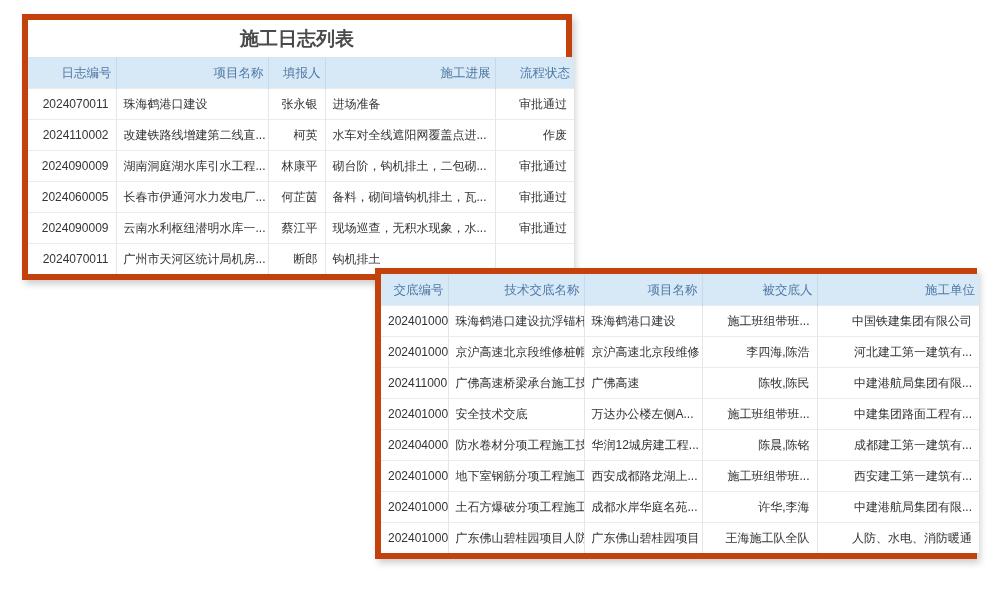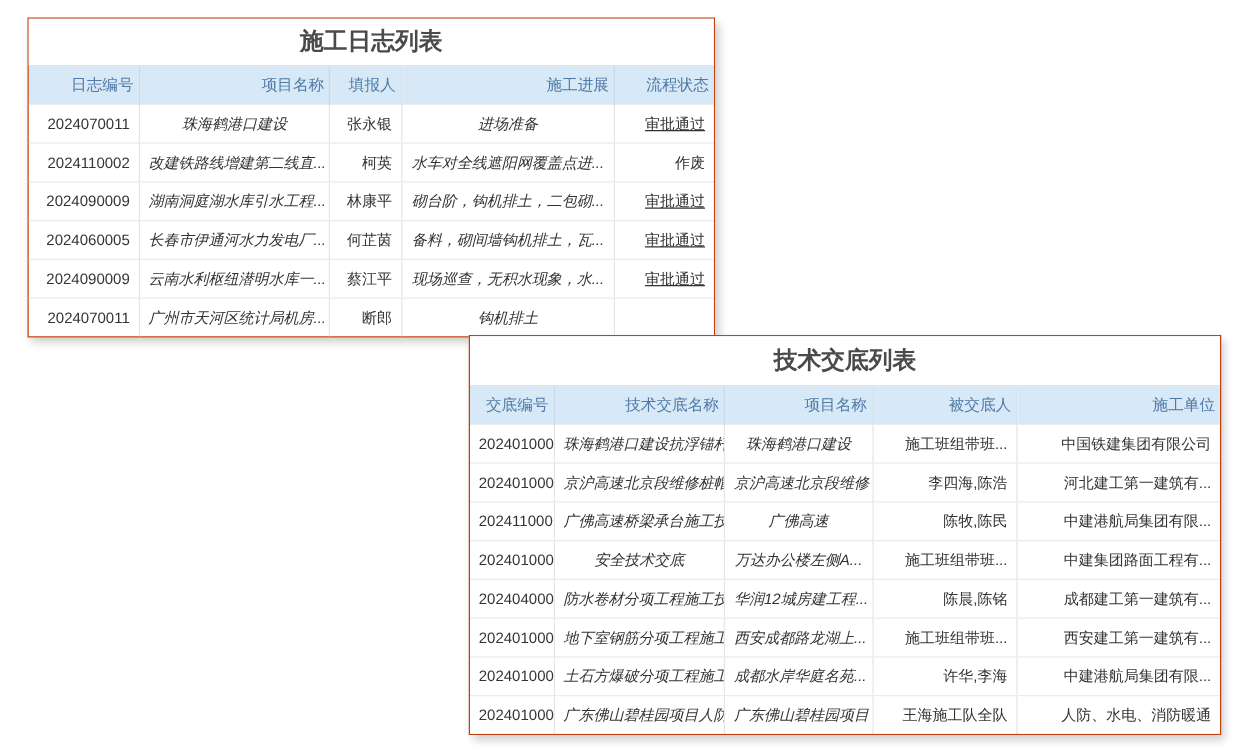--- a/index.html
+++ b/index.html
@@ -7,21 +7,21 @@
     width: 1000px; height: 600px;
     background: #ffffff;
     font-family: "Liberation Sans", "DejaVu Sans", sans-serif;
     overflow: hidden;
   }
   .stage { position: relative; width: 1000px; height: 600px; }
 
   .table-card {
     position: absolute;
     background: #ffffff;
-    border: 1px solid #c2410c;
+    border: 6px solid #c2410c;
     box-shadow: 3px 4px 7px rgba(0,0,0,0.20);
     box-sizing: border-box;
   }
   #log-card { left: 22px; top: 14px; width: 550px; }
   #disclosure-card { left: 375px; top: 268px; width: 602px; }
 
   .table-title {
     height: 37px; line-height: 37px;
     text-align: center;
     font-size: 19px; font-weight: bold;
@@ -53,26 +53,26 @@
     color: #333333;
     height: 30px;
     padding: 0 7px;
     border-top: 1px solid #ebebeb;
     border-left: 1px solid #e6e6e6;
     white-space: nowrap; overflow: hidden;
     background: #ffffff;
   }
   .data-table tbody td:first-child { border-left: none; }
 
-  .al-left   { text-align: center; font-style: italic; }
+  .al-left   { text-align: left; }
   .al-center { text-align: right; }
 
   .cell-link   { color: #4a90d2; cursor: pointer; }
   .cell-plain  { color: #333333; margin-left: 44px; }
-  .status-approved { color: #35a035; text-decoration: underline; cursor: pointer; }
+  .status-approved { color: #35a035; cursor: pointer; }
   .status-voided   { color: #a23bae; cursor: pointer; margin-left: 33px; }
 </style>
 </head>
 <body>
 
 <div class="stage">
 
   <div class="table-card" id="log-card">
     <div class="table-title">施工日志列表</div>
     <table class="data-table">
@@ -133,21 +133,20 @@
             <td class="al-left cell-link">广州市天河区统计局机房...</td>
             <td class="al-center cell-link">断郎</td>
             <td class="al-left cell-plain">钩机排土</td>
             <td class="al-center cell-plain"></td>
           </tr>
         </tbody>
     </table>
   </div>
 
   <div class="table-card" id="disclosure-card">
-    <div class="table-title">技术交底列表</div>
     <table class="data-table">
       <colgroup>
           <col style="width: 67px;">
           <col style="width: 136px;">
           <col style="width: 118px;">
           <col style="width: 115px;">
           <col style="width: 162px;">
         </colgroup>
       <thead>
           <tr>

